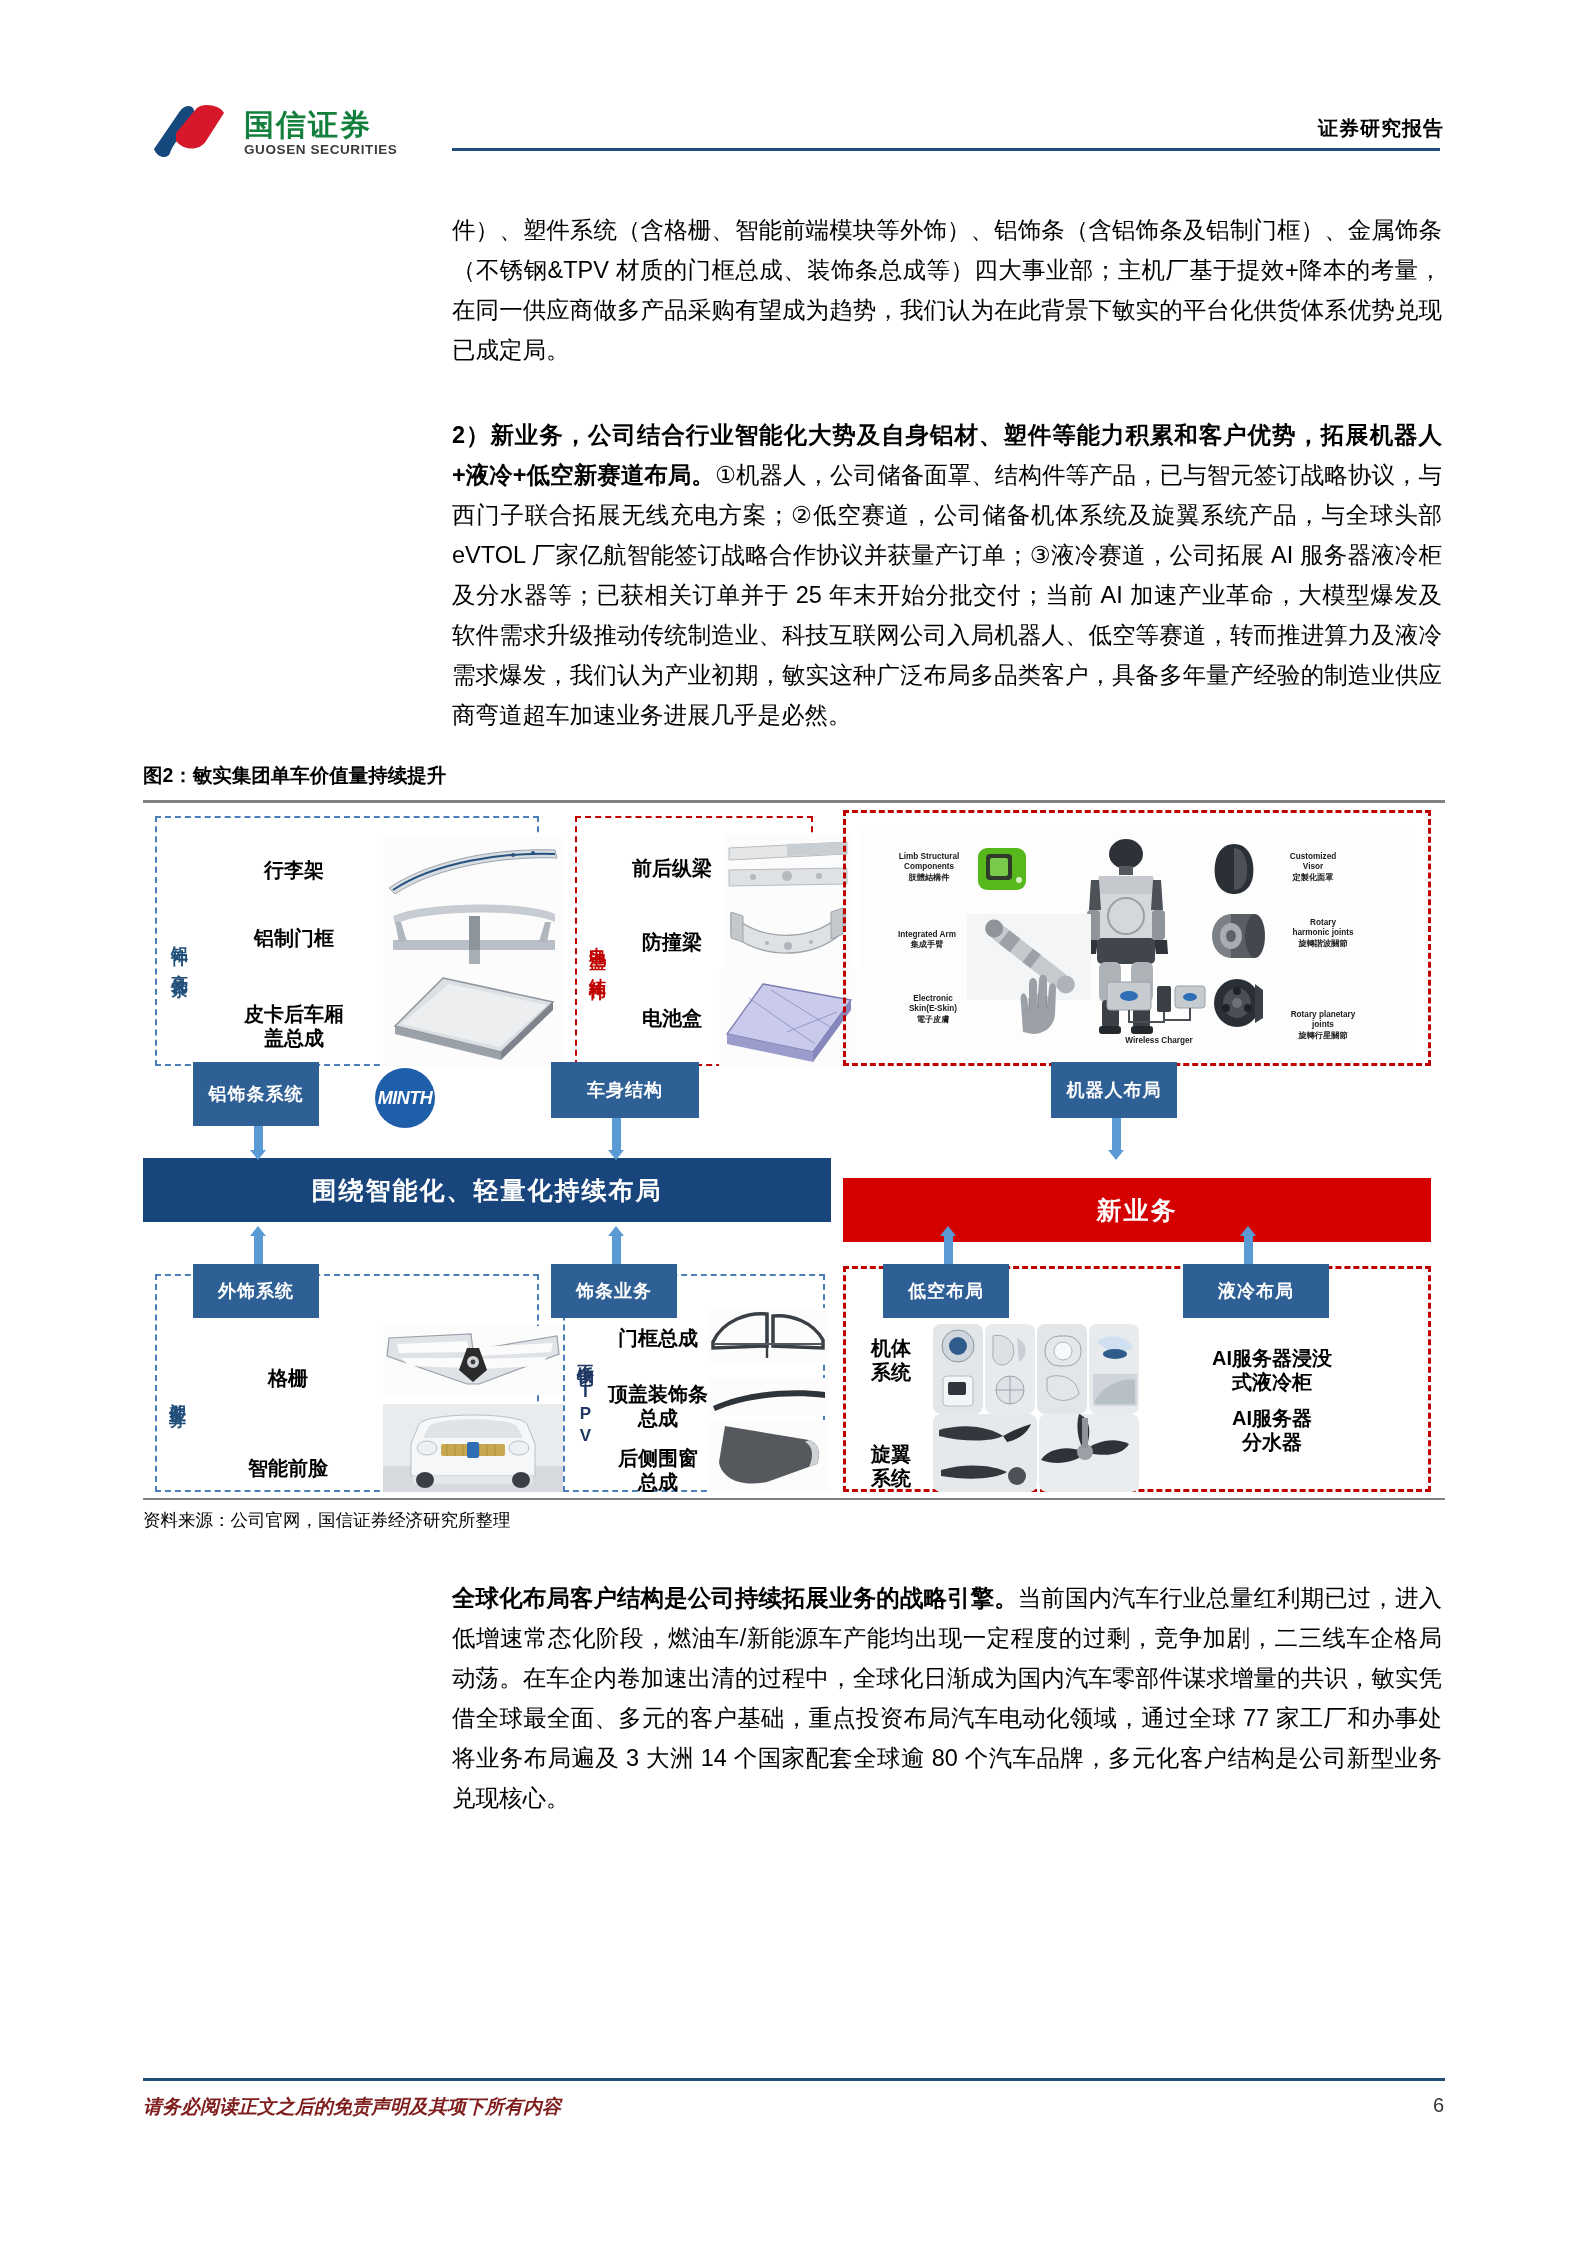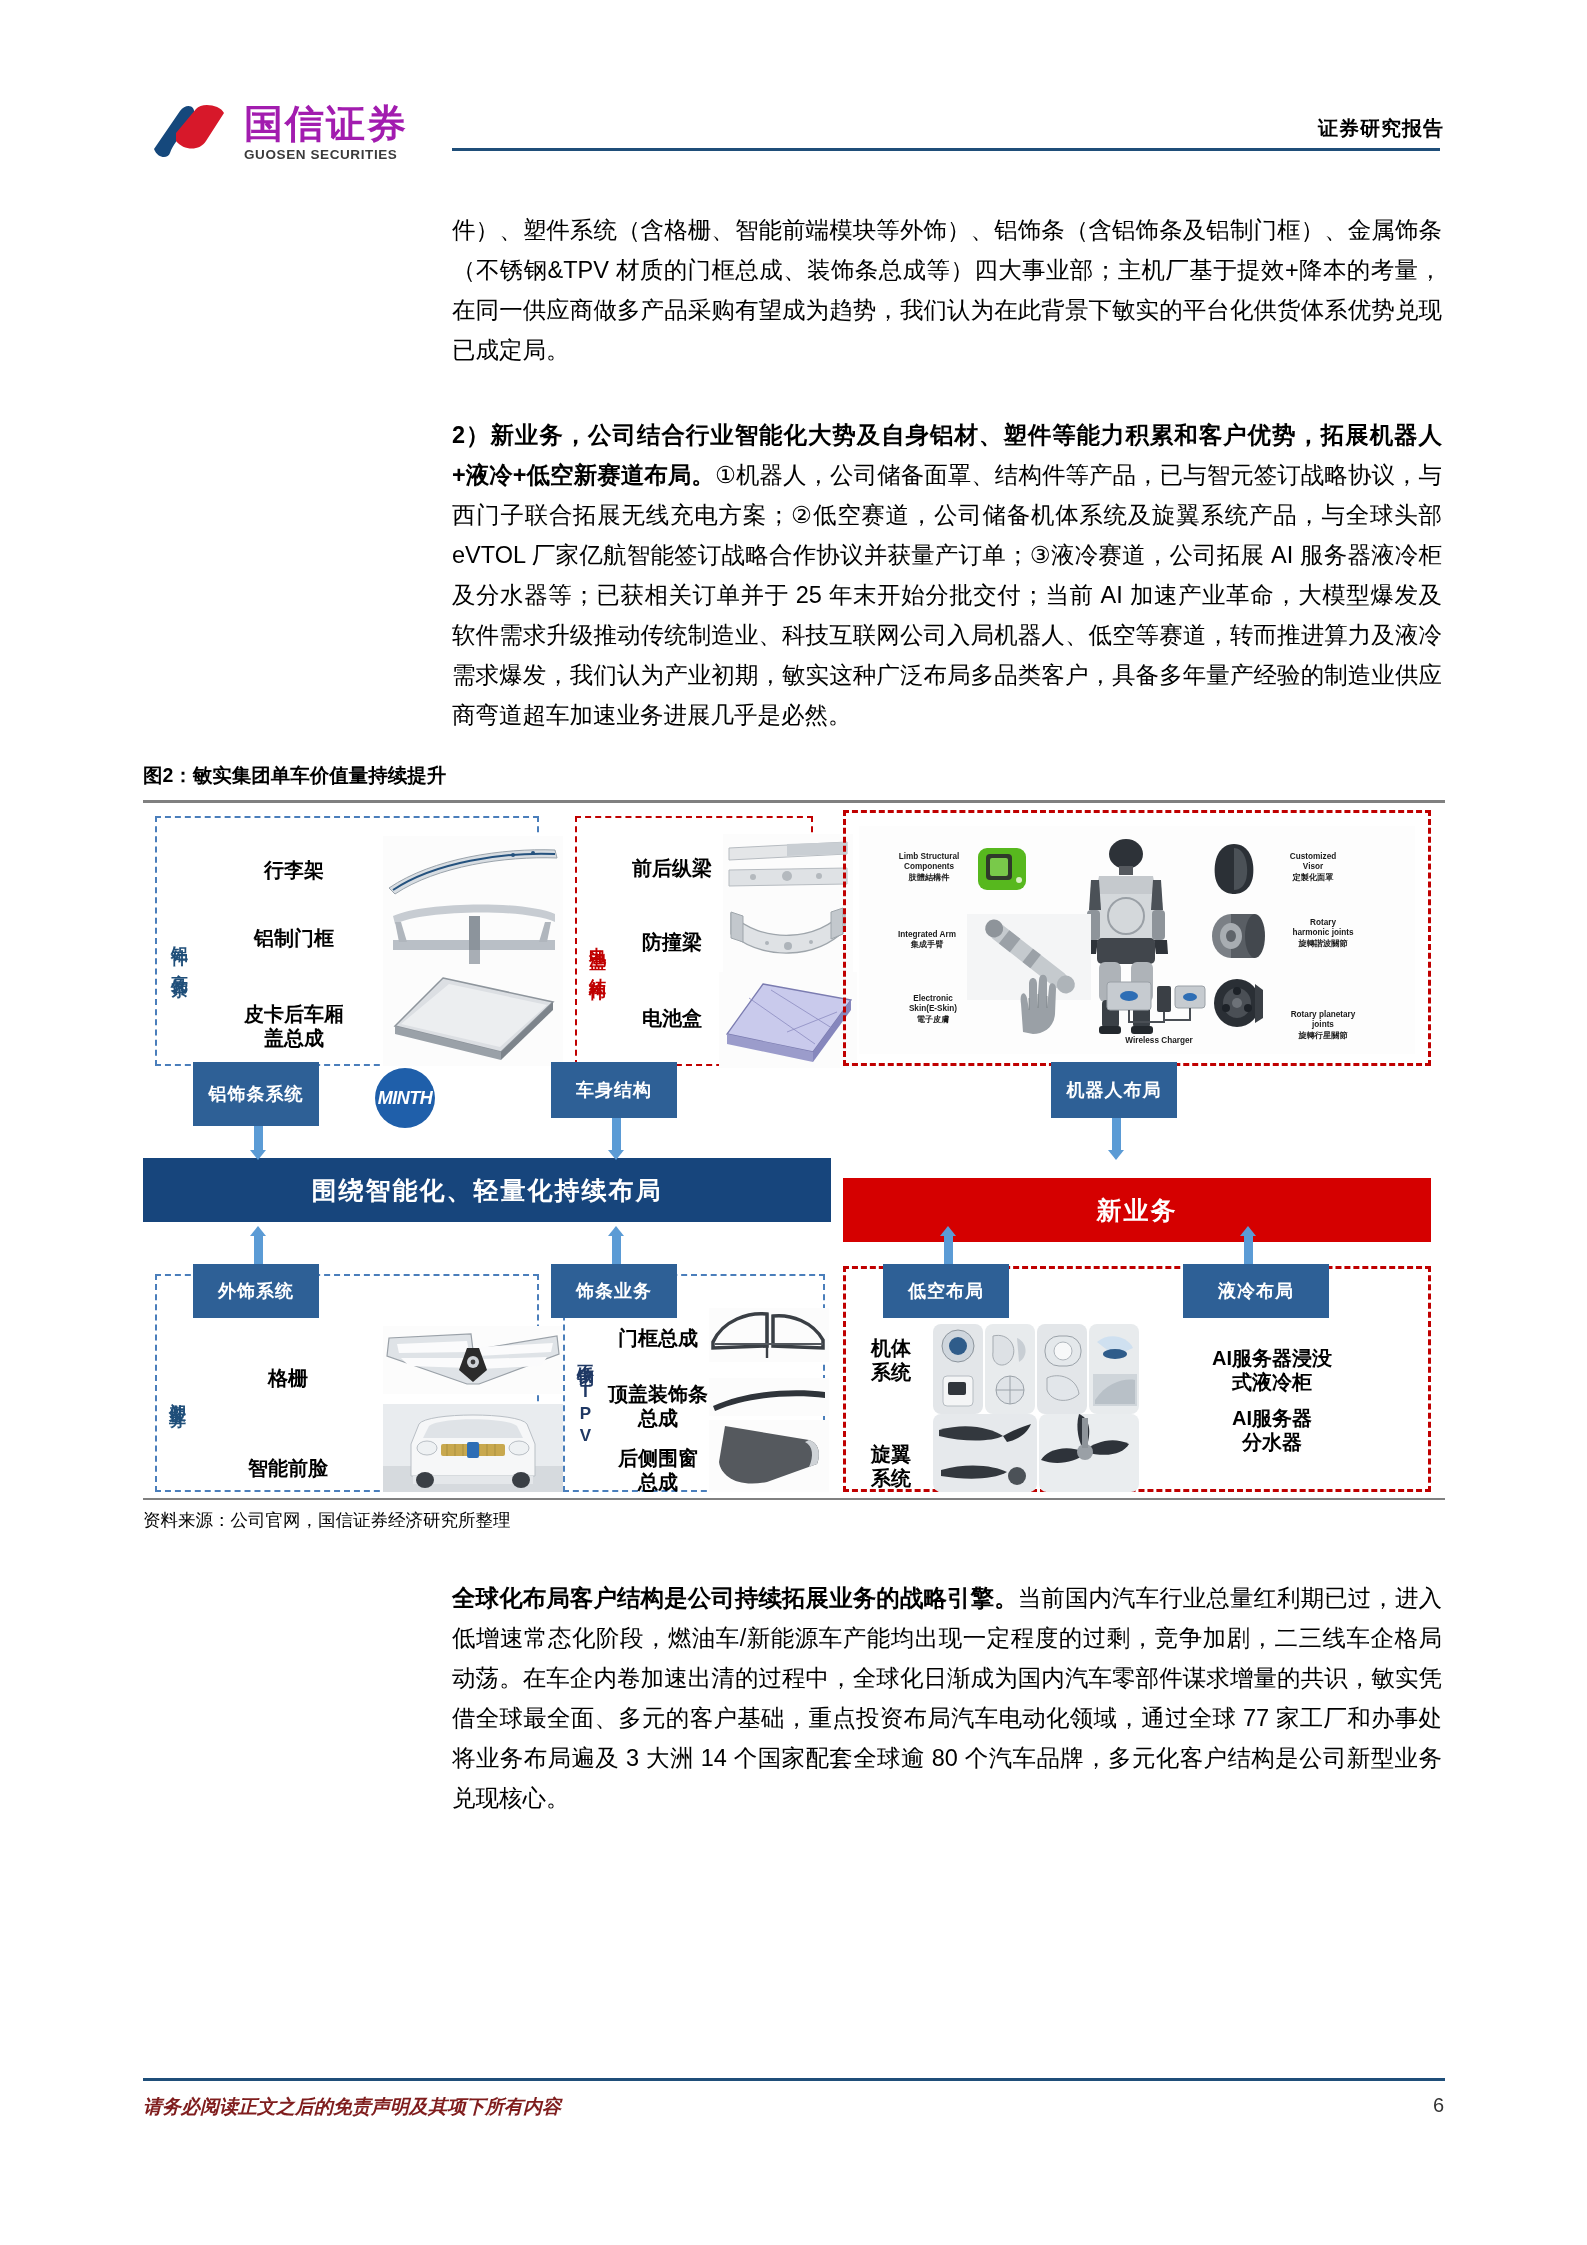--- a/index.html
+++ b/index.html
@@ -19,22 +19,22 @@
     position: absolute;
     top: 95px; left: 0; width: 1587px; height: 90px;
   }
   .logo-wrap {
     position: absolute; left: 150px; top: 8px;
     display: flex; align-items: center;
   }
   .logo-mark { width: 82px; height: 60px; position: relative; }
   .logo-text { margin-left: 12px; }
   .logo-cn {
-    font-size: 39px; font-weight: bold; letter-spacing: 2px;
-    color: #a21caf; line-height: 1.05;
+    font-size: 30px; font-weight: bold; letter-spacing: 2px;
+    color: #15803d; line-height: 1.05;
     font-family: "Liberation Sans", "DejaVu Sans", sans-serif;
   }
   .logo-en {
     font-size: 13.5px; font-weight: bold; letter-spacing: 0.6px;
     color: #3b3b3b; margin-top: 2px;
     font-family: "Liberation Sans", "DejaVu Sans", sans-serif;
   }
   .header-rule {
     position: absolute; left: 452px; top: 53px; width: 988px; height: 3px;
     background: #1f4e79;
@@ -414,21 +414,21 @@
     </div>
 
     <div class="blue-box" style="left:50px; top:256px; width:126px; height:64px;">铝饰条系统</div>
     <div class="arrow-down" style="left:107px; top:312px; height:42px;">
       <div class="arrow-shaft" style="top:0; height:32px;"></div>
         <div class="arrow-head" style="bottom:0;"></div>
     </div>
 
     <div class="minth" style="left:232px; top:262px;">MINTH</div>
 
-    <div class="blue-box" style="left:408px; top:256px; width:126px; height:56px;">车身结构</div>
+    <div class="blue-box" style="left:408px; top:256px; width:148px; height:56px;">车身结构</div>
     <div class="arrow-down" style="left:465px; top:312px; height:42px;">
       <div class="arrow-shaft" style="top:0; height:32px;"></div>
         <div class="arrow-head" style="bottom:0;"></div>
     </div>
 
     <div class="blue-box" style="left:908px; top:256px; width:126px; height:56px;">机器人布局</div>
     <div class="arrow-down" style="left:965px; top:312px; height:42px;">
       <div class="arrow-shaft" style="top:0; height:32px;"></div>
         <div class="arrow-head" style="bottom:0;"></div>
     </div>

